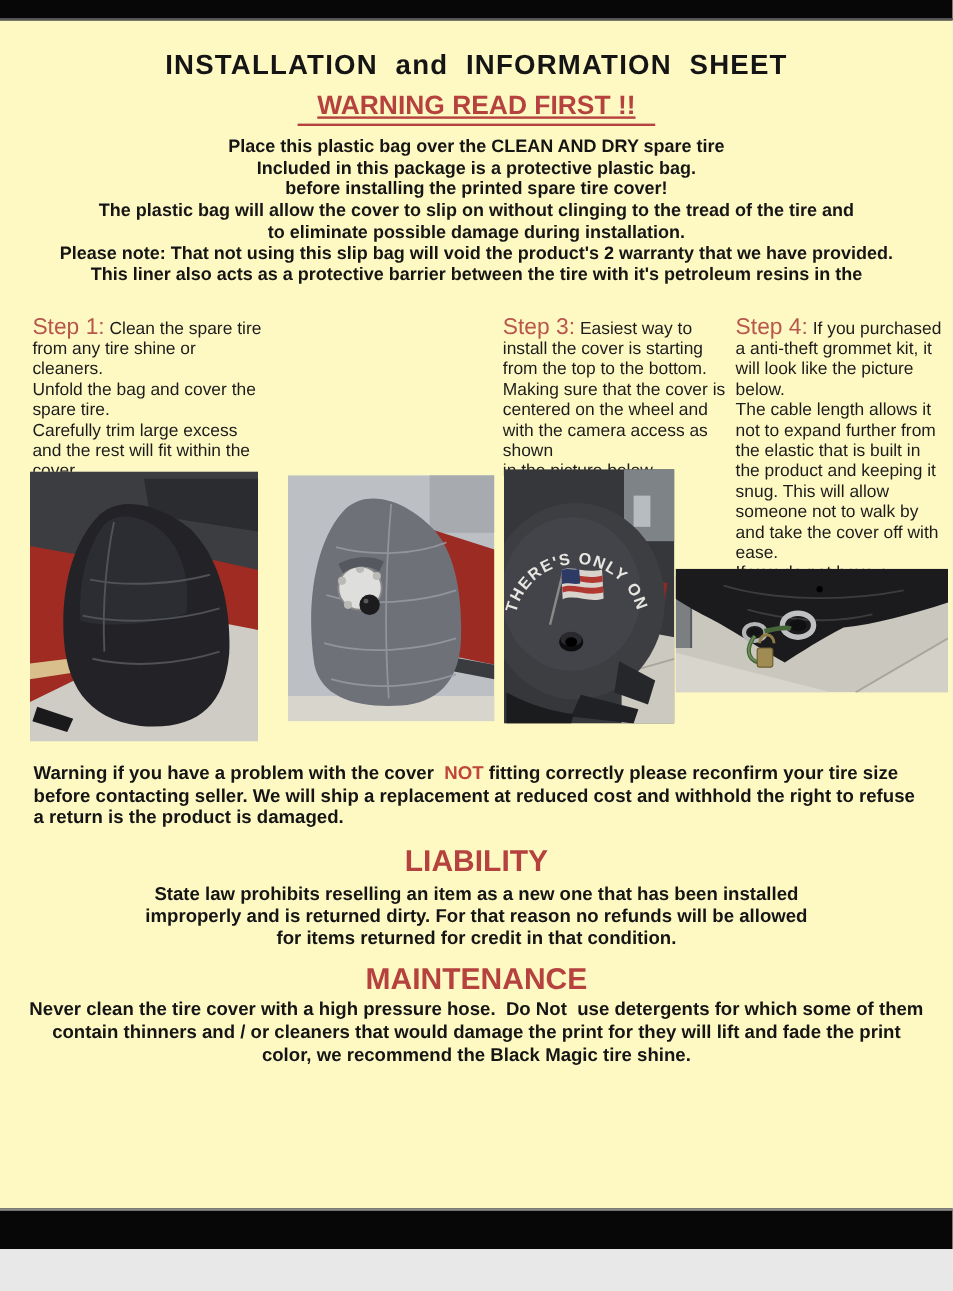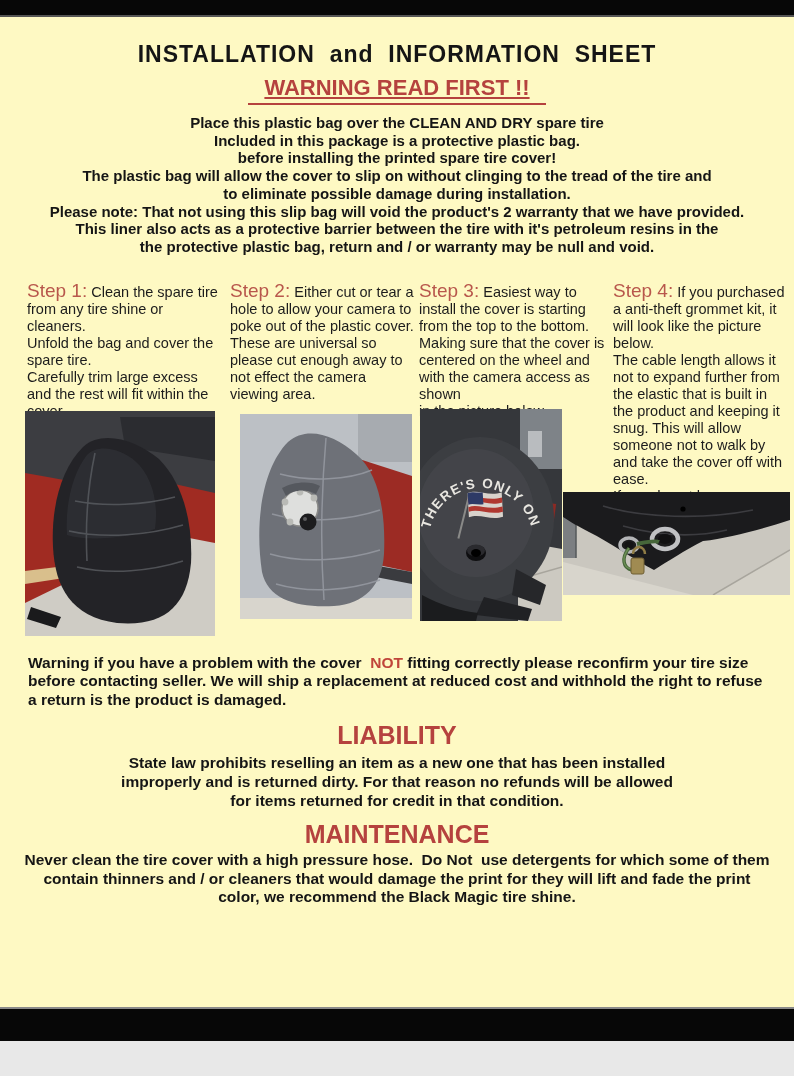--- a/index.html
+++ b/index.html
@@ -88,34 +88,29 @@
   </div>
 
   <div class="intro">
     <div>Place this plastic bag over the CLEAN AND DRY spare tire</div>
     <div>Included in this package is a protective plastic bag.</div>
     <div>before installing the printed spare tire cover!</div>
     <div>The plastic bag will allow the cover to slip on without clinging to the tread of the tire and</div>
     <div>to eliminate possible damage during installation.</div>
     <div>Please note: That not using this slip bag will void the product's 2 warranty that we have provided.</div>
     <div>This liner also acts as a protective barrier between the tire with it's petroleum resins in the</div>
-    <div>the protective plastic bag, return and / or warranty may be null and void.</div>
   </div>
 
   <div class="mid-section">
 
     <div class="step step1">
       <span class="step-label">Step 1:</span>
       <span class="step-text">Clean the spare tire from any tire shine or cleaners.
 Unfold the bag and cover the spare tire.
 Carefully trim large excess and the rest will fit within the cover.</span>
-    </div>
-    <div class="step step2">
-      <span class="step-label">Step 2:</span>
-      <span class="step-text">Either cut or tear a hole to allow your camera to poke out of the plastic cover. These are universal so please cut enough away to not effect the camera viewing area.</span>
     </div>
     <div class="step step3">
       <span class="step-label">Step 3:</span>
       <span class="step-text">Easiest way to install the cover is starting from the top to the bottom. Making sure that the cover is centered on the wheel and with the camera access as shown
 in the picture below.</span>
     </div>
     <div class="step step4">
       <span class="step-label">Step 4:</span>
       <span class="step-text">If you purchased a anti-theft grommet kit, it will look like the picture below.
 The cable length allows it not to expand further from the elastic that is built in

